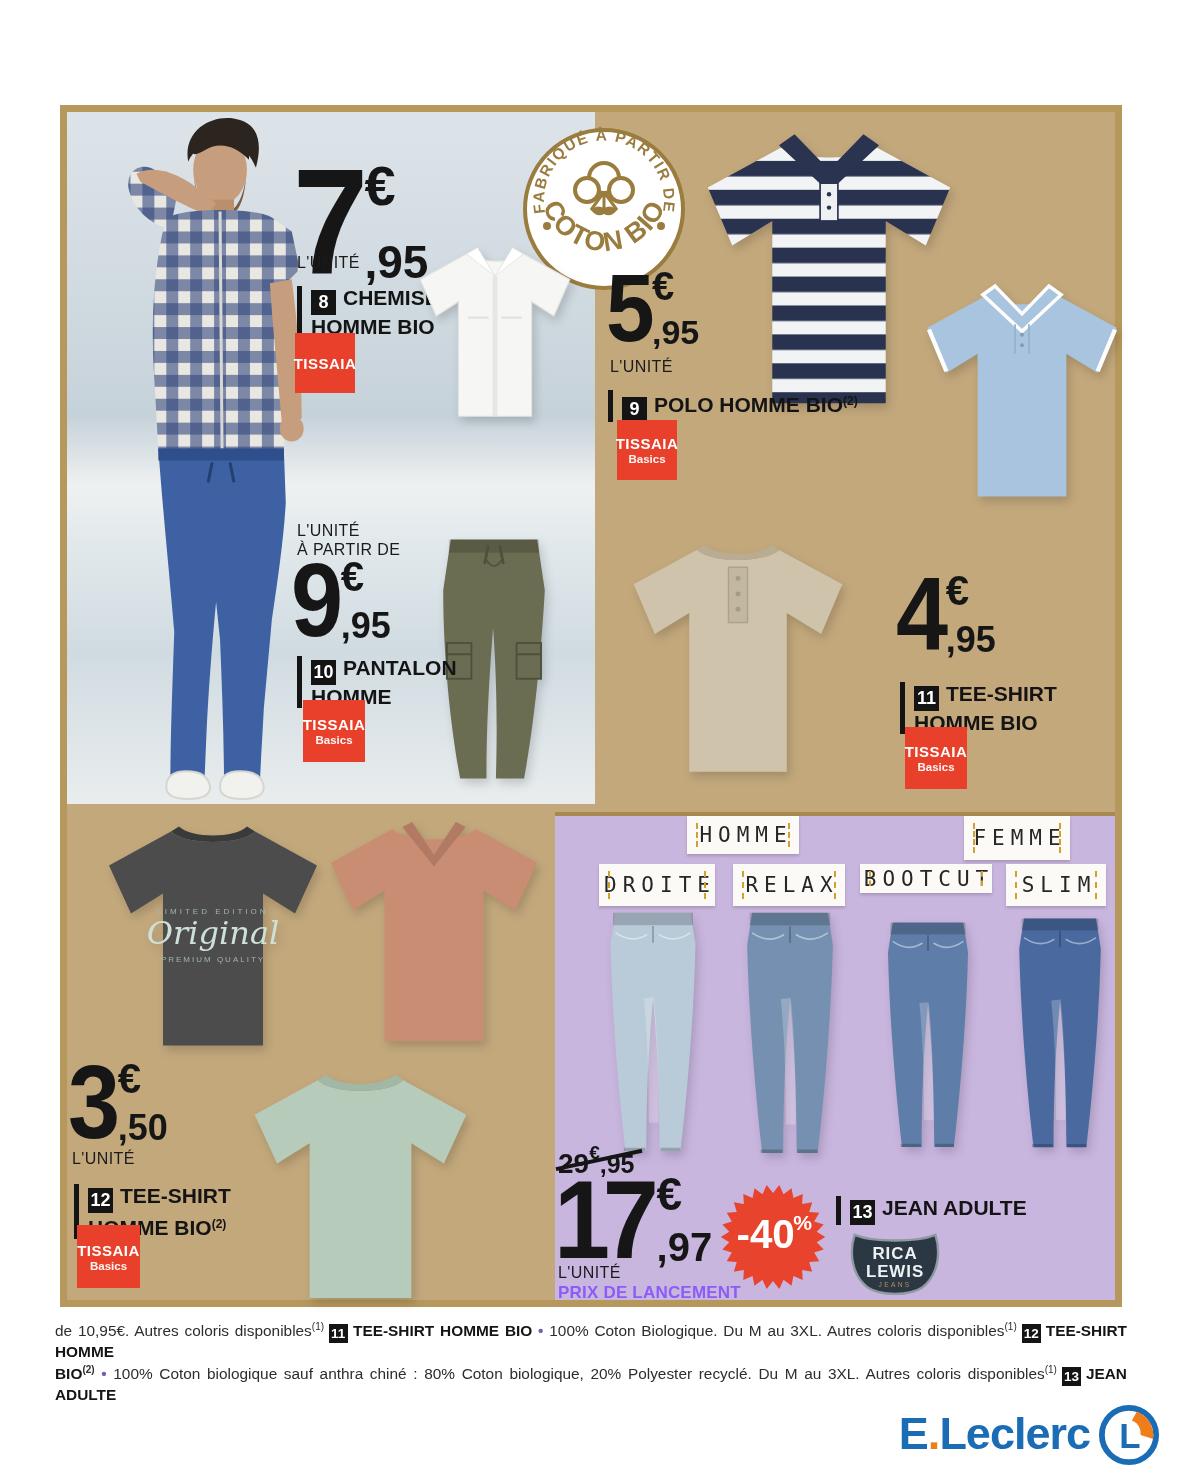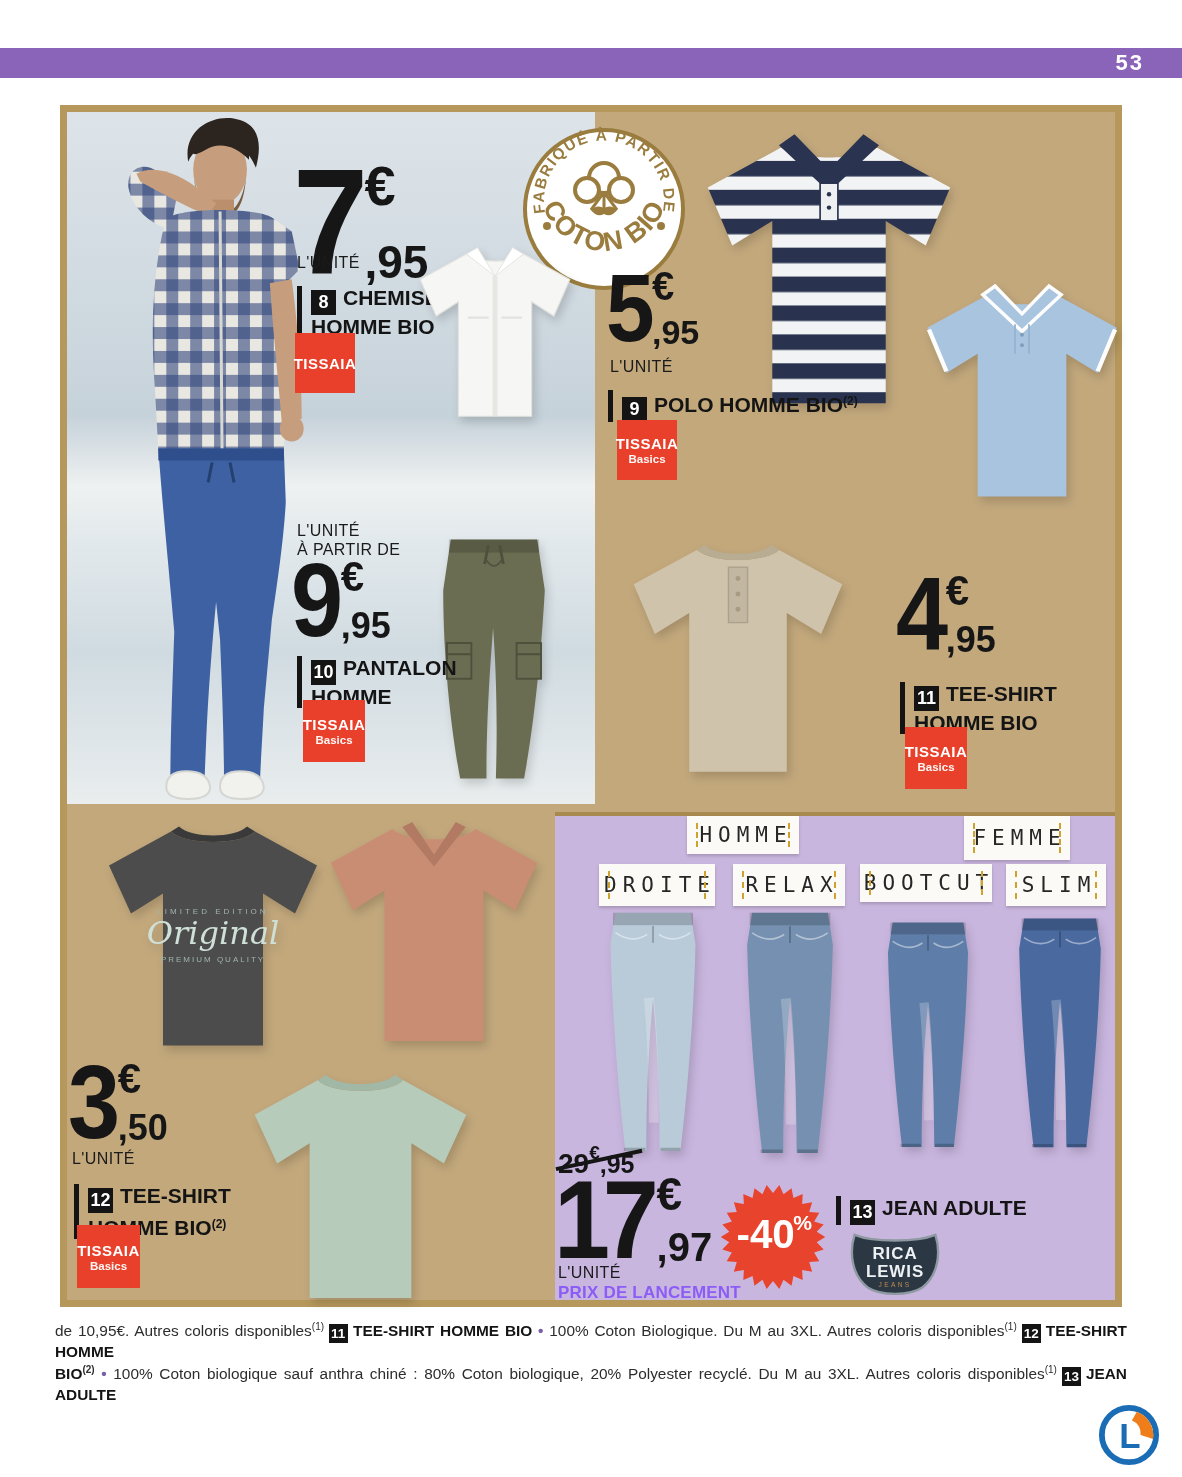--- a/index.html
+++ b/index.html
@@ -51,23 +51,20 @@
   .leclerc-dot{color:#ef7d1a;}
 
   .gsvg{filter:drop-shadow(3px 5px 5px rgba(0,0,0,.16));}
   .jean-a{color:#b9cbd9;} .jean-b{color:#7590b0;} .jean-c{color:#5e7da8;} .jean-d{color:#49699f;}
 </style>
 </head>
 <body>
 
 <div id="page">
 
-  <div class="abs topbar">
-    <span class="pagenum">53</span>
-  </div>
 
   <div class="abs frame"></div>
   <div class="abs photo"></div>
   <div class="abs purplepanel"></div>
 
   <svg class="abs" style="left:70px;top:112px;width:330px;height:692px" viewBox="0 0 330 695">
     <defs>
       <pattern id="gg" width="24" height="24" patternUnits="userSpaceOnUse">
         <rect width="24" height="24" fill="#e9e7e1"></rect>
         <rect width="12" height="24" fill="#34497e" opacity=".6"></rect>
@@ -277,21 +274,21 @@
     </div>
   <div class="abs tag" style="left:964px;top:816px;width:106px;height:44px">
       <span>FEMME</span>
     </div>
   <div class="abs tag" style="left:599px;top:864px;width:116px;height:42px">
       <span>DROITE</span>
     </div>
   <div class="abs tag" style="left:733px;top:864px;width:112px;height:42px">
       <span>RELAX</span>
     </div>
-  <div class="abs tag" style="left:860px;top:864px;width:132px;height:38px">
+  <div class="abs tag" style="left:860px;top:864px;width:132px;height:29px">
       <span>BOOTCUT</span>
     </div>
   <div class="abs tag" style="left:1006px;top:864px;width:100px;height:42px">
       <span>SLIM</span>
     </div>
 
   <svg width="0" height="0" style="position:absolute">
     <defs>
       <g id="jeanG">
         <path d="M20,8 L110,8 L116,46 C114,132 106,226 98,294 L73,294 C73,216 69,152 65,112 C61,152 57,216 57,294 L32,294 C24,226 16,132 14,46 Z" fill="currentColor"></path>
@@ -349,19 +346,22 @@
     <text x="50" y="33" text-anchor="middle" font-size="18" font-weight="900" fill="#eef1f3" letter-spacing="1" font-family="Liberation Sans,sans-serif">RICA</text>
     <text x="50" y="52" text-anchor="middle" font-size="18" font-weight="900" fill="#eef1f3" letter-spacing="1" font-family="Liberation Sans,sans-serif">LEWIS</text>
     <text x="50" y="63" text-anchor="middle" font-size="7" fill="#c08a4e" letter-spacing="2.5" font-family="Liberation Sans,sans-serif">JEANS</text>
   </svg>
 
   <div class="abs legal" id="legal-block" style="left:55px;top:1318px">
       <div class="legal-line"><span>de 10,95€. Autres coloris disponibles</span><sup>(1)</sup><span class="chip">11</span><b>TEE-SHIRT HOMME BIO</b><span class="dot"> • </span><span>100% Coton Biologique. Du M au 3XL. Autres coloris disponibles</span><sup>(1)</sup><span class="chip">12</span><b>TEE-SHIRT HOMME</b></div>
       <div class="legal-line"><b>BIO</b><sup style="font-weight: bold;">(2)</sup><span class="dot"> • </span><span>100% Coton biologique sauf anthra chiné : 80% Coton biologique, 20% Polyester recyclé. Du M au 3XL.  Autres coloris disponibles</span><sup>(1)</sup><span class="chip">13</span><b>JEAN ADULTE</b></div>
     </div>
 
+  <div class="abs leclerc-text" style="left:878px;top:1408px;width:212px">
+    <span>E</span><span class="leclerc-dot">.</span><span>Leclerc</span>
+  </div>
   <svg class="abs" style="left:1098px;top:1404px;width:62px;height:62px" viewBox="0 0 64 64">
     <circle cx="32" cy="32" r="28" fill="#ffffff" stroke="#1a6cb5" stroke-width="6"></circle>
     <path d="M40,8 A26,26 0 0 1 57,36 L44,32 A14,14 0 0 0 35,17 Z" fill="#ef7d1a"></path>
     <text x="22" y="45" font-size="36" font-weight="bold" fill="#1a6cb5" font-family="Liberation Sans,sans-serif">L</text>
   </svg>
 
 </div>
 
 </body></html>

